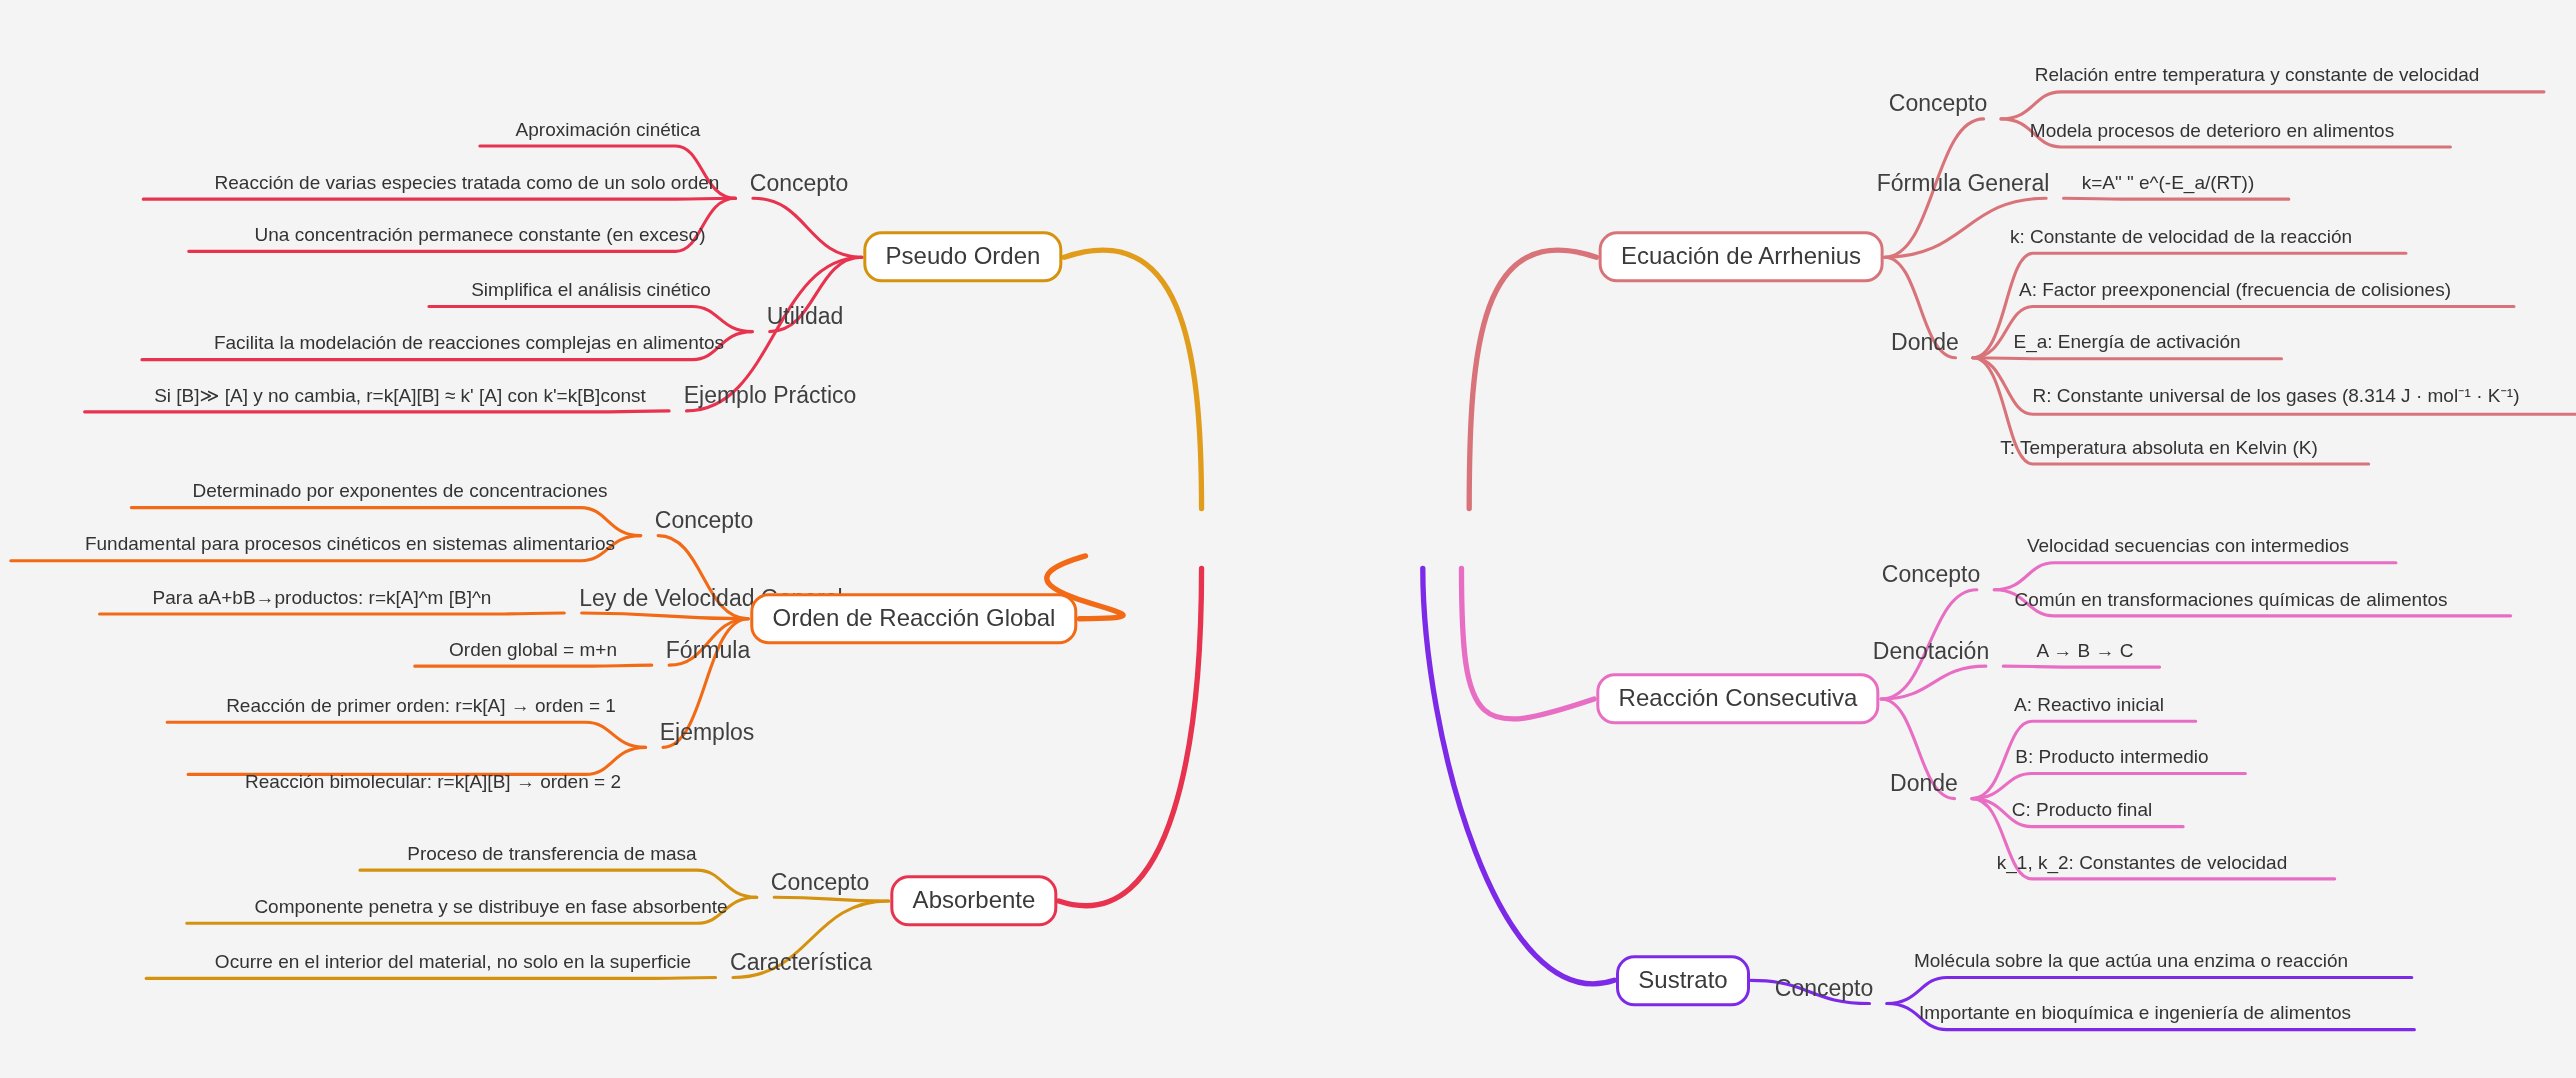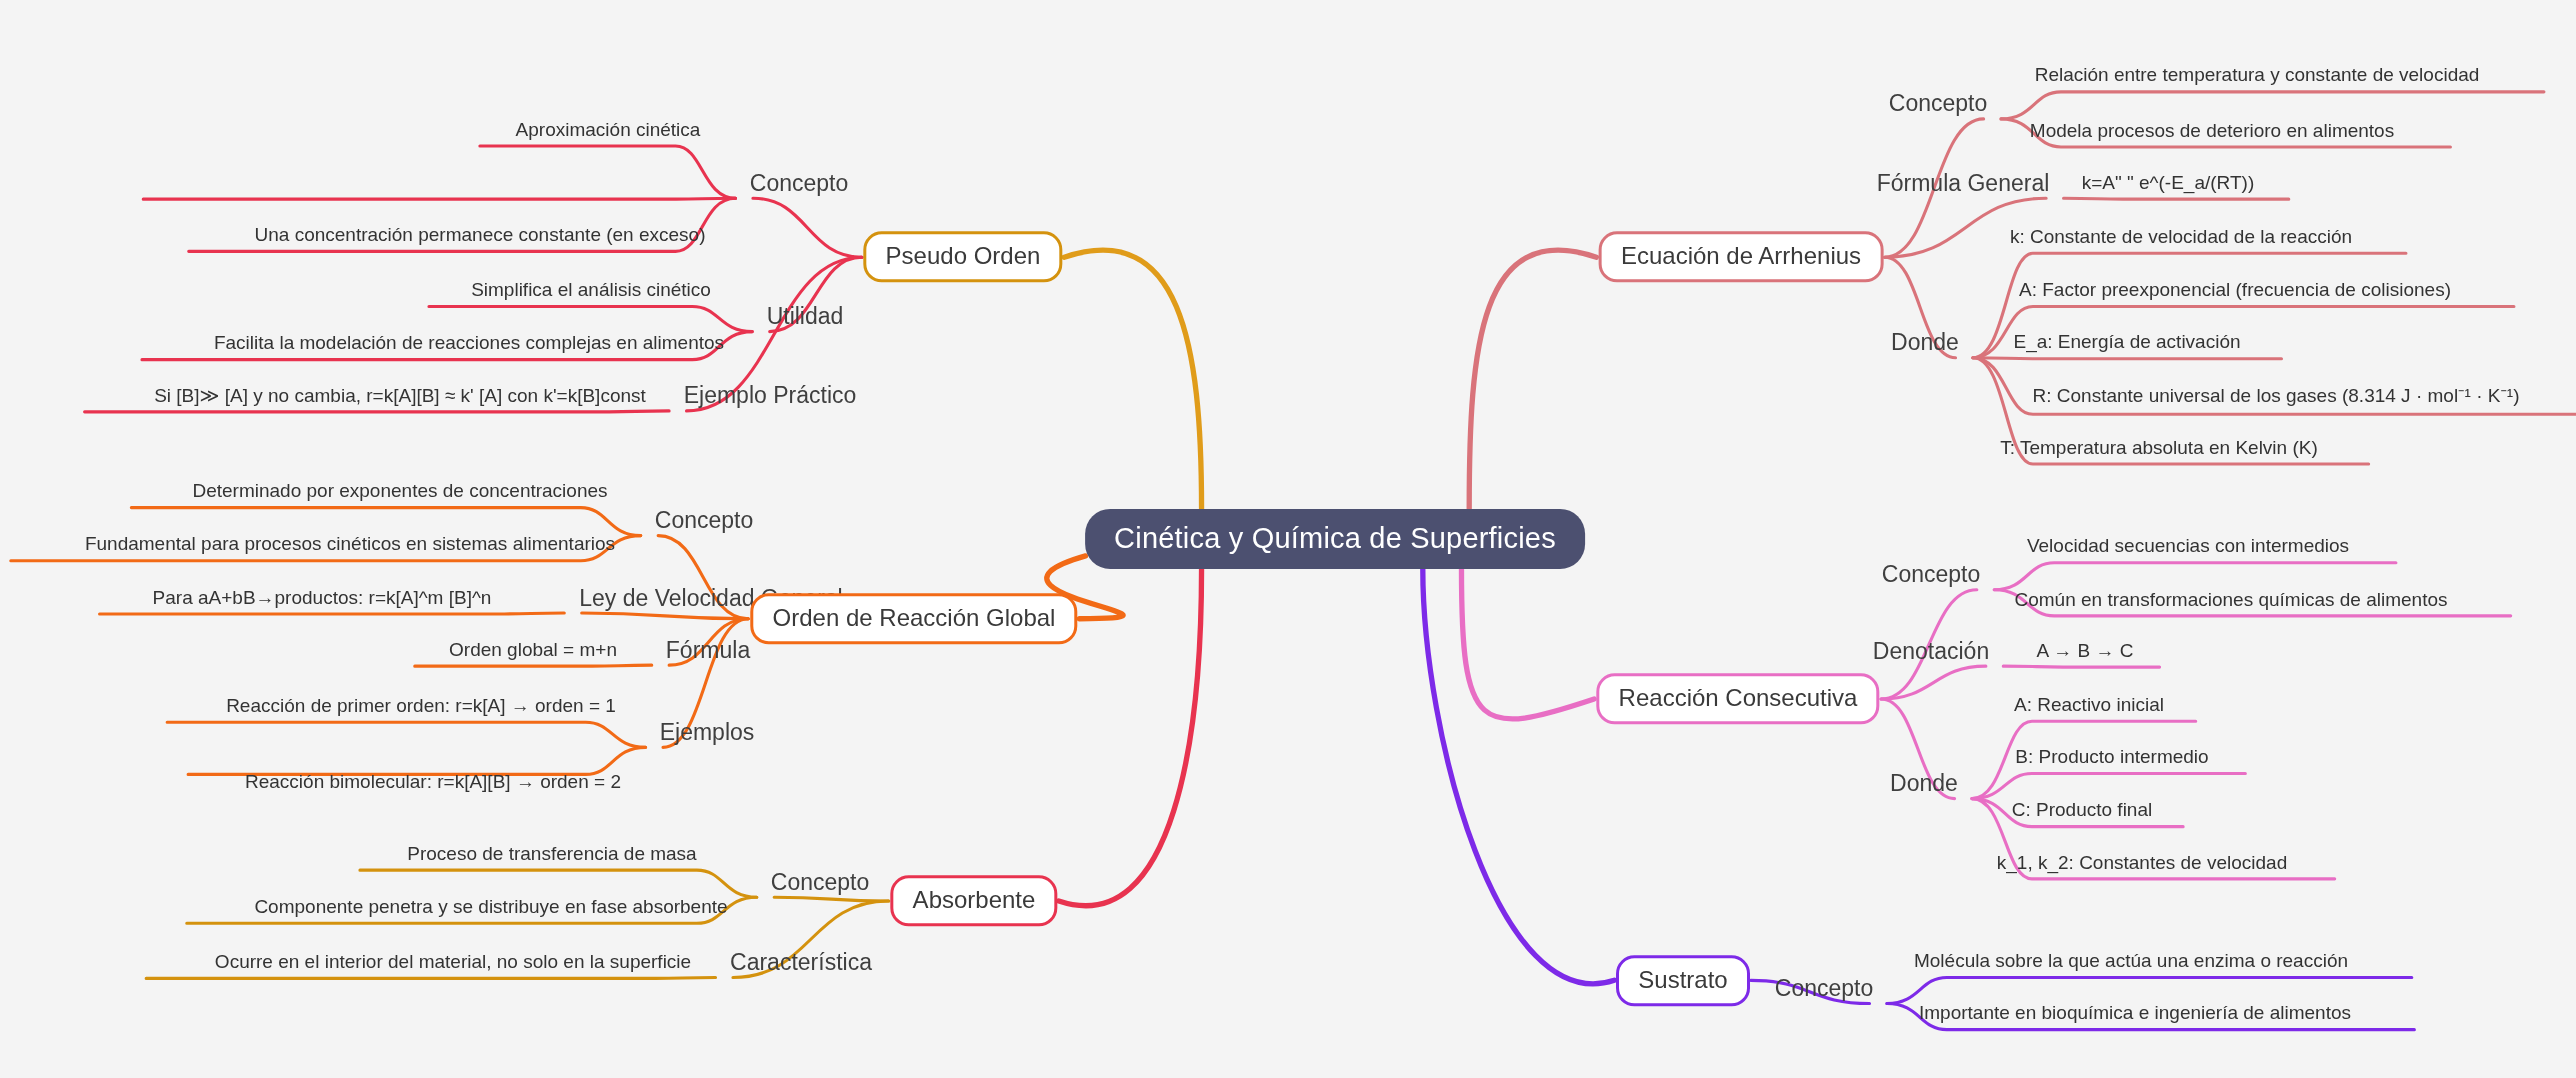--- a/index.html
+++ b/index.html
@@ -102,26 +102,26 @@
       <path d="M 2039.3671875 826 C 2073.3671875 826, 2073.3671875 746, 2101.3671875 746 L 2270.7109375 746" stroke="#e86ec4" stroke-width="3.2" fill="none" stroke-linecap="round"></path>
       <path d="M 2039.3671875 826 C 2073.3671875 826, 2073.3671875 800, 2101.3671875 800 L 2322.0625 800" stroke="#e86ec4" stroke-width="3.2" fill="none" stroke-linecap="round"></path>
       <path d="M 2039.3671875 826 C 2073.3671875 826, 2073.3671875 855, 2101.3671875 855 L 2257.7109375 855" stroke="#e86ec4" stroke-width="3.2" fill="none" stroke-linecap="round"></path>
       <path d="M 2039.3671875 826 C 2073.3671875 826, 2073.3671875 909, 2101.3671875 909 L 2414.453125 909" stroke="#e86ec4" stroke-width="3.2" fill="none" stroke-linecap="round"></path>
       <path d="M 1471.3984375 588 C 1471.3984375 758, 1549.4453125 1054, 1669.4453125 1014" stroke="#7d2ae8" stroke-width="5.5" fill="none" stroke-linecap="round"></path>
       <path d="M 1810.5546875 1014 C 1871.96484375 1014, 1871.96484375 1038, 1933.375 1038" stroke="#7d2ae8" stroke-width="3.2" fill="none" stroke-linecap="round"></path>
       <path d="M 1951.375 1038 C 1985.375 1038, 1985.375 1011, 2013.375 1011 L 2494.171875 1011" stroke="#7d2ae8" stroke-width="3.2" fill="none" stroke-linecap="round"></path>
       <path d="M 1951.375 1038 C 1985.375 1038, 1985.375 1065, 2013.375 1065 L 2496.8359375 1065" stroke="#7d2ae8" stroke-width="3.2" fill="none" stroke-linecap="round"></path>
     </svg>
 
-  <div class="node root" style="left:1335px;top:539px;">Cinética y Química de Superficies</div>
 
   <div class="node topic" style="left:963px;top:257px;border-color:#d4920e;">Pseudo Orden</div>
 
   <div class="node l2" style="left:799px;top:183px;">Concepto</div>
   <div class="node leaf" style="left:608px;top:130px;">Aproximación cinética</div>
+  <div class="node leaf" style="left:467px;top:183px;">Reacción de varias especies tratada como de un solo orden</div>
   <div class="node leaf" style="left:480px;top:235px;">Una concentración permanece constante (en exceso)</div>
 
   <div class="node l2" style="left:805px;top:316px;">Utilidad</div>
   <div class="node leaf" style="left:591px;top:290px;">Simplifica el análisis cinético</div>
   <div class="node leaf" style="left:469px;top:343px;">Facilita la modelación de reacciones complejas en alimentos</div>
 
   <div class="node l2" style="left:770px;top:395px;">Ejemplo Práctico</div>
   <div class="node leaf" style="left:400px;top:395px;">Si [B]≫ [A] y no cambia, r=k[A][B] ≈ k' [A] con k'=k[B]const</div>
 
   <div class="node topic" style="left:1741px;top:257px;border-color:#d9737a;">Ecuación de Arrhenius</div>

